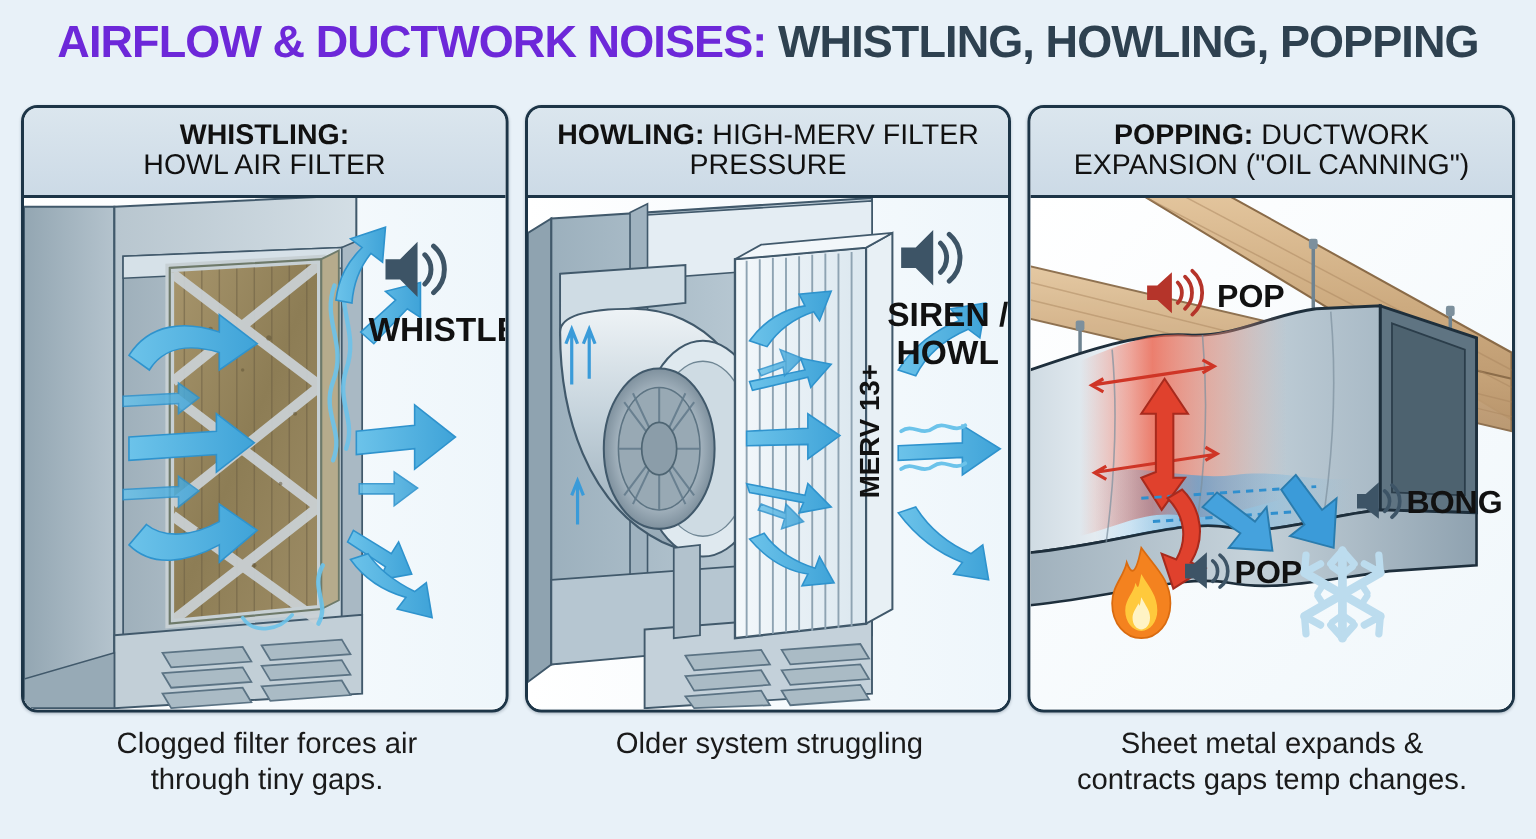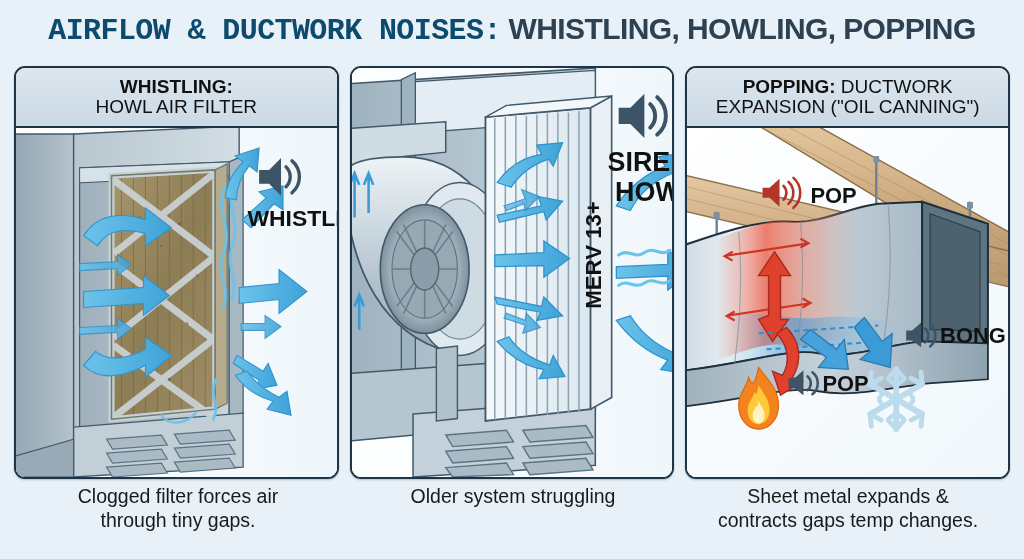--- a/index.html
+++ b/index.html
@@ -20,32 +20,33 @@
   
   #main-title {
     position: absolute;
     top: 12px; left: 0; right: 0;
     text-align: center;
     font-size: 30px;
     font-weight: bold;
     letter-spacing: -0.6px;
     white-space: nowrap;
   }
-  #main-title .t-blue { color: #0c4a6e; font-family: Liberation Mono, monospace; }
+  #main-title .t-blue { color: #6d28d9; }
   #main-title .t-dark { color: #2e4150; }
 
   
   #panels {
     position: absolute;
     top: 66px;
     left: 14px;
     right: 14px;
     height: 413px;
     display: flex;
     gap: 11px;
+    align-items: center;
   }
 
   .panel {
     flex: 1 1 0;
     border: 2px solid #1d3547;
     border-radius: 11px;
     background: #f4f9fc;
     overflow: hidden;
     display: flex;
     flex-direction: column;
@@ -237,20 +238,26 @@
             <path d="M27 9 A14 14 0 0 1 27 29" fill="none" stroke="#3d5466" stroke-width="3.4" stroke-linecap="round"></path>
             <path d="M33 3 A21 21 0 0 1 33 35" fill="none" stroke="#3d5466" stroke-width="3.4" stroke-linecap="round"></path>
           </g>
         </g>
         <text class="snd-label" x="288" y="98" font-size="23" fill="#111" text-anchor="middle">WHISTLE</text>
       </svg>
     </div>
   </div>
 
   <div class="panel">
+    <div class="panel-header">
+      <div>
+        <span class="hl-bold">HOWLING:</span>
+        <span class="hl-reg">HIGH-MERV FILTER PRESSURE</span>
+      </div>
+    </div>
     <div class="panel-art">
       <svg viewBox="0 0 330 350" preserveAspectRatio="xMidYMid slice">
         <defs>
           <linearGradient id="p2bg" x1="0" y1="0" x2="1" y2="0">
             <stop offset="0" stop-color="#ffffff"></stop>
               <stop offset="1" stop-color="#eef6fb"></stop>
           </linearGradient>
           <linearGradient id="cab2" x1="0" y1="0" x2="1" y2="0">
             <stop offset="0" stop-color="#9cb0bd"></stop>
               <stop offset="1" stop-color="#c9d7e0"></stop>

